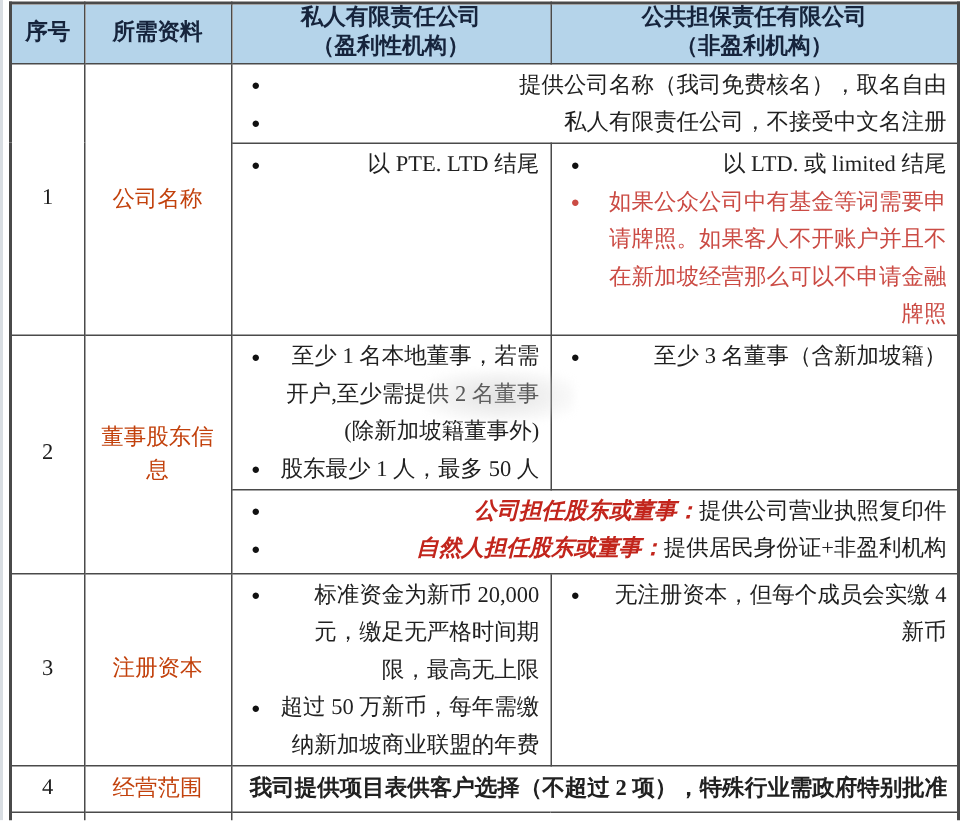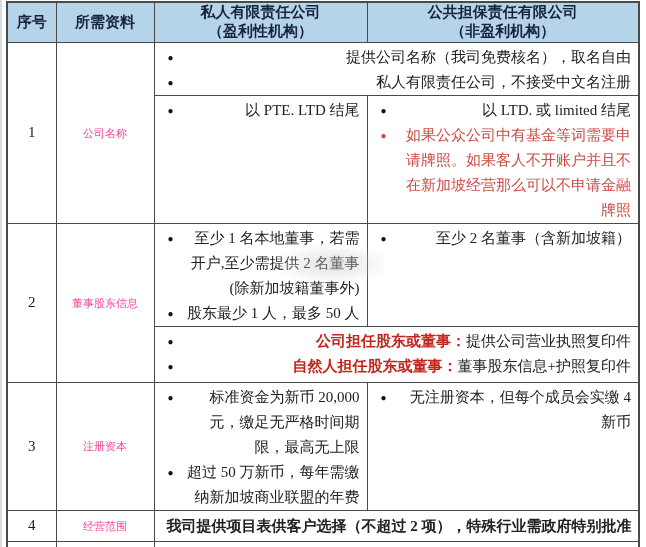--- a/index.html
+++ b/index.html
@@ -44,40 +44,40 @@
     text-align:center;vertical-align:middle;
     font-weight:bold;color:#16243c;
     line-height:19px;font-size:15px;
   }
   td.num{
     text-align:center;vertical-align:middle;
     font-size:15px;color:#1c1c1c;
   }
   td.cat{
     text-align:center;vertical-align:middle;
-    font-size:11px;color:#ec4899;
+    font-size:15px;color:#c2410c;
     padding:0 8px;line-height:22px;
   }
   td.content{vertical-align:top;padding:2px 4px 0 0;}
   td.content-mid{vertical-align:middle;padding-left:12px;line-height:20px;font-weight:bold;}
 
   .bullet{
     display:flex;align-items:flex-start;
     line-height:25px;
   }
   .marker{
     flex:0 0 30px;
     padding-left:13px;box-sizing:border-box;
     font-size:10px;line-height:25px;
     color:#111;
   }
   .btext{flex:1 1 auto;padding-right:3px;text-align:right;}
   .red{color:#cb4b44;}
   .red .marker,.marker.red{color:#cb4b44;}
-  .red-bold{color:#c2251c;font-weight:bold;}
+  .red-bold{color:#c2251c;font-weight:bold;font-style:italic;}
 
   .smudge{
     position:absolute;left:283px;top:247px;width:100px;height:34px;
     background:radial-gradient(ellipse at center,rgba(190,190,190,.45),rgba(220,220,220,.25) 60%,rgba(255,255,255,0) 85%);
     filter:blur(2px);
     pointer-events:none;
   }
 </style>
 </head>
 <body>
@@ -161,34 +161,34 @@
           <span class="btext">至少 1 名本地董事，若需开户,至少需提供 2 名董事(除新加坡籍董事外)</span>
         </div>
         <div class="bullet">
           <span class="marker">●</span>
           <span class="btext">股东最少 1 人，最多 50 人</span>
         </div>
       </td>
       <td class="content">
         <div class="bullet">
           <span class="marker">●</span>
-          <span class="btext">至少 2 名董事（含新加坡籍）</span>
+          <span class="btext">至少 3 名董事（含新加坡籍）</span>
         </div>
       </td>
     </tr>
 
     <tr class="h-2b">
       <td class="content" colspan="2">
         <div class="bullet">
           <span class="marker">●</span>
           <span class="btext"><span class="red-bold">公司担任股东或董事：</span><span>提供公司营业执照复印件</span></span>
         </div>
         <div class="bullet">
           <span class="marker">●</span>
-          <span class="btext"><span class="red-bold">自然人担任股东或董事：</span><span>董事股东信息+护照复印件</span></span>
+          <span class="btext"><span class="red-bold">自然人担任股东或董事：</span><span>提供居民身份证+非盈利机构</span></span>
         </div>
       </td>
     </tr>
 
     <tr class="h-r3">
       <td class="num">
         <span>3</span>
       </td>
       <td class="cat">
         <span>注册资本</span>

